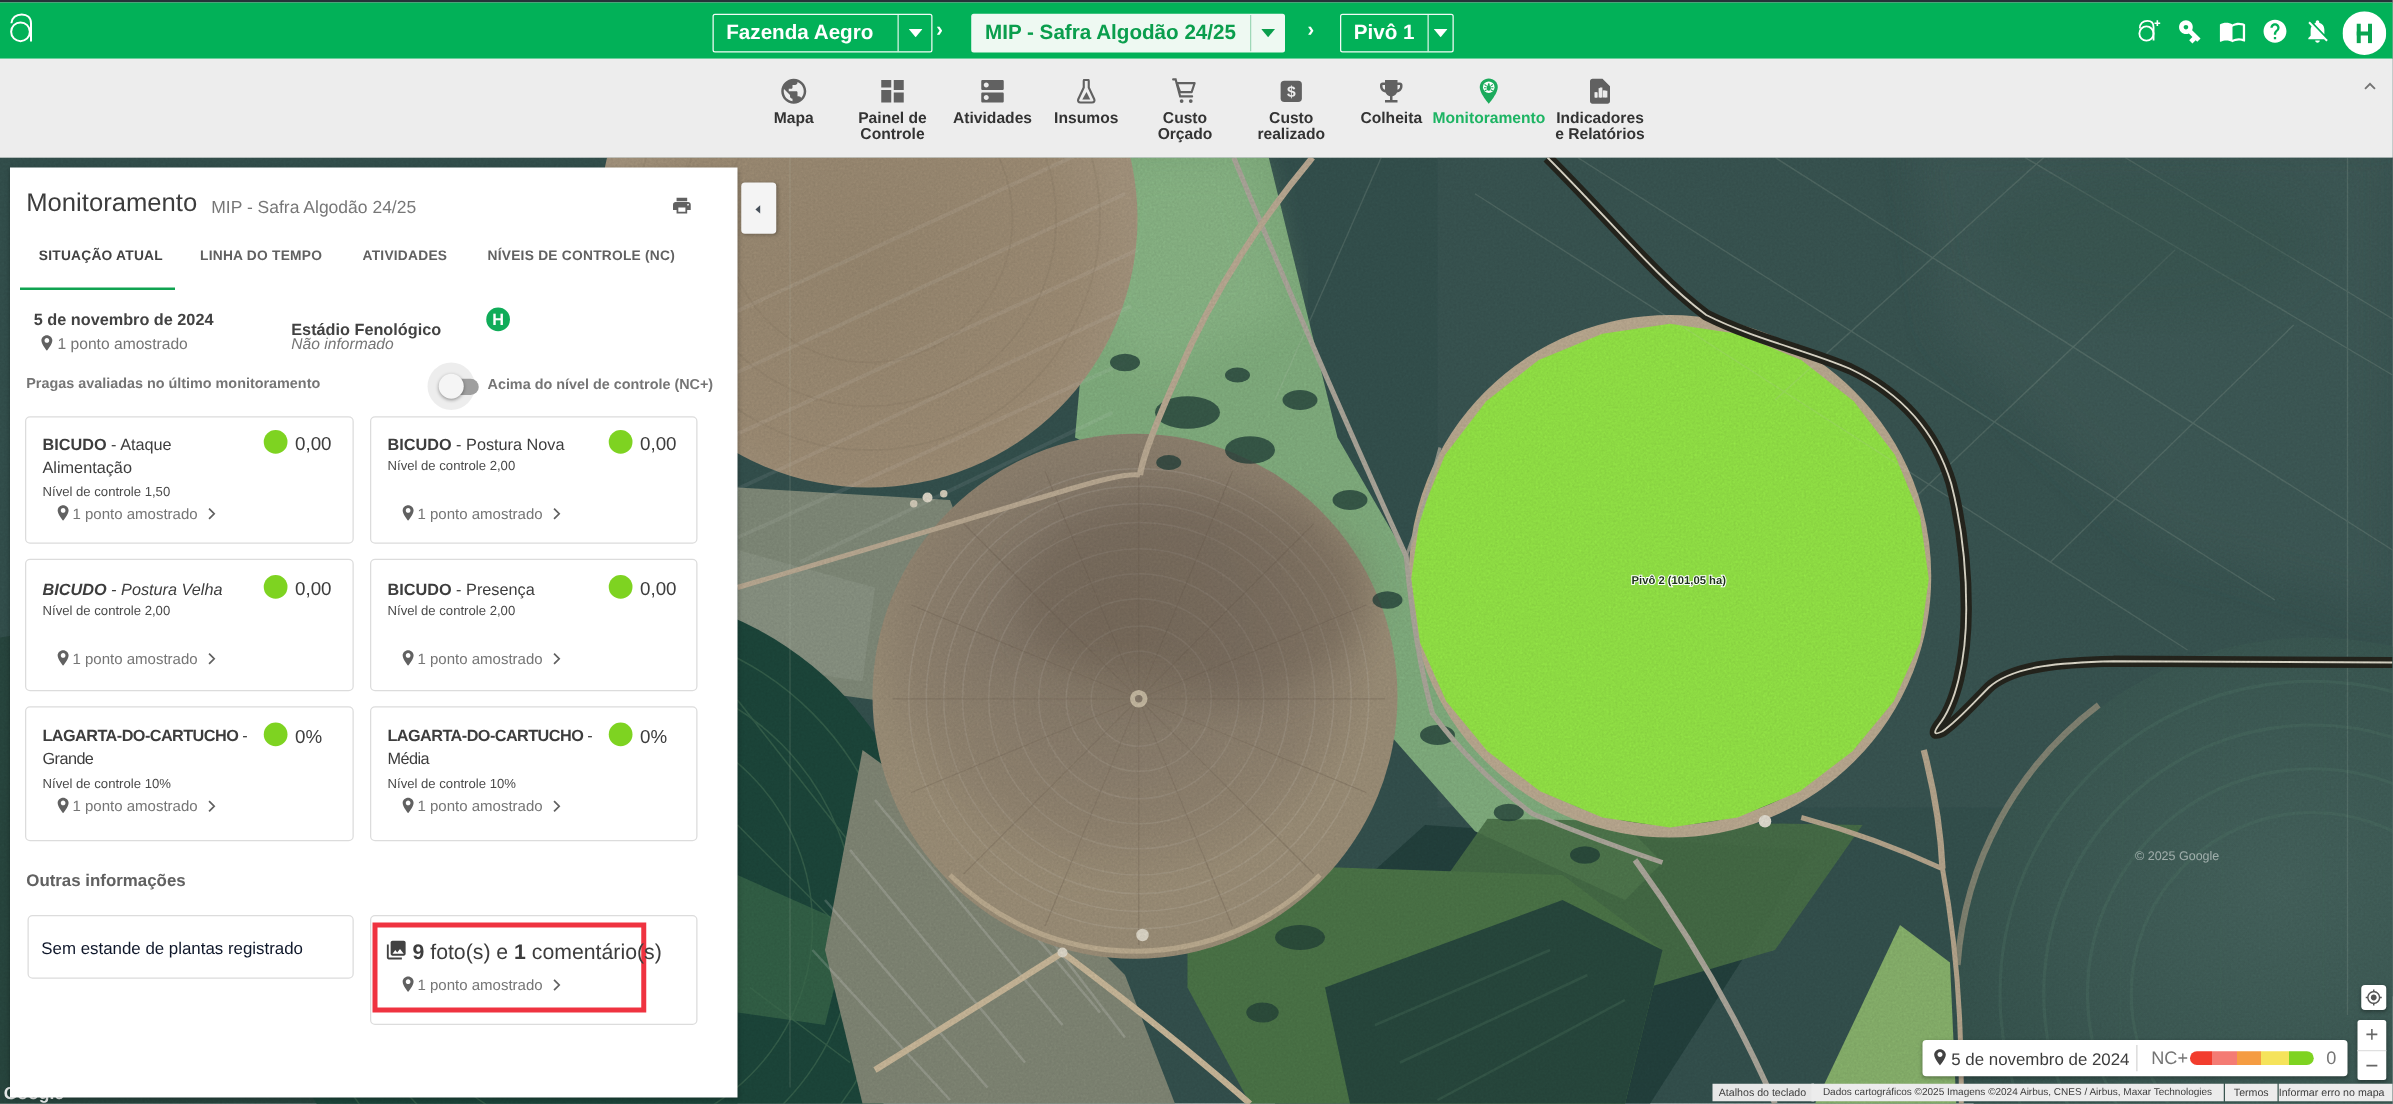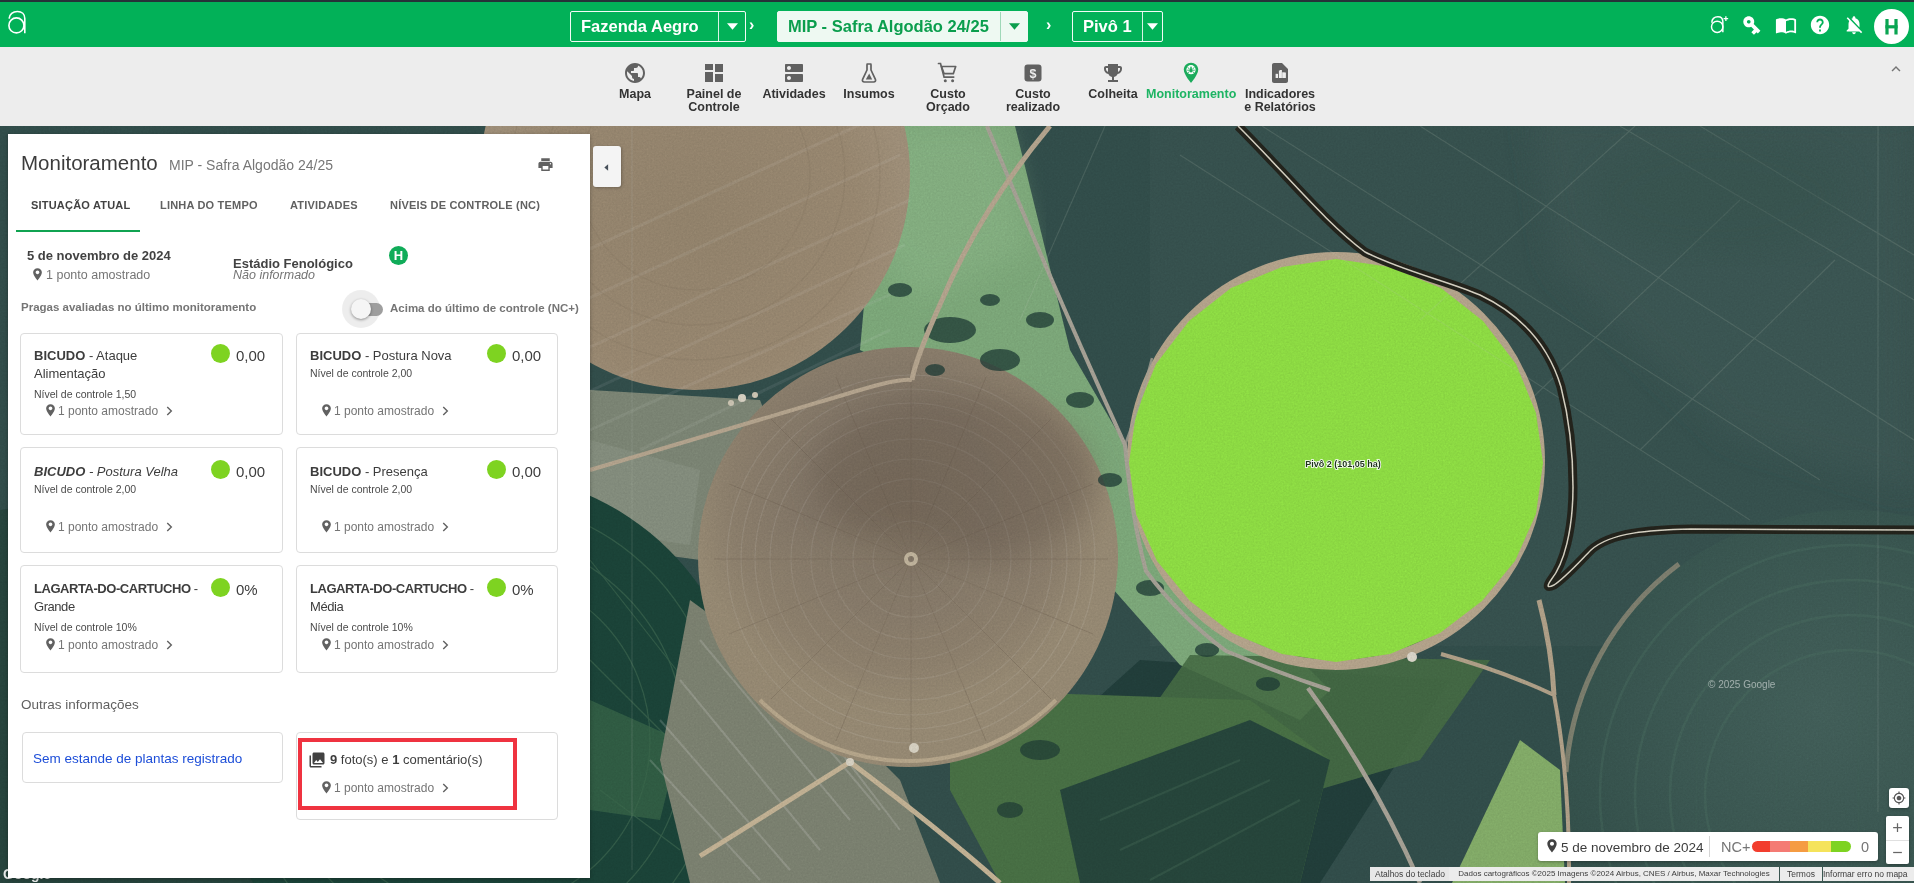--- a/index.html
+++ b/index.html
@@ -409,21 +409,21 @@
   </svg>
 <div class="gray13 abs" style="left:46px;top:268px;">1 ponto amostrado</div>
 <div class="bold14 abs" style="left:233px;top:256px;">Estádio Fenológico</div>
 <div class="gray13 abs" style="left:233px;top:268px;font-style:italic;">Não informado</div>
 <div class="abs" style="left:389px;top:246px;width:19px;height:19px;border-radius:50%;background:#10ac59;color:#fff;font-size:13px;font-weight:700;display:flex;align-items:center;justify-content:center;">H</div>
 
 <div class="abs" style="left:21px;top:301px;font-size:11.5px;font-weight:700;color:#757575;">Pragas avaliadas no último monitoramento</div>
 <div class="abs" style="left:342px;top:290px;width:38px;height:38px;border-radius:50%;background:rgba(0,0,0,0.07);"></div>
 <div class="abs" style="left:353px;top:303px;width:30px;height:13px;border-radius:7px;background:#9e9e9e;"></div>
 <div class="abs" style="left:351px;top:299px;width:20px;height:20px;border-radius:50%;background:#f5f5f5;box-shadow:0 1px 3px rgba(0,0,0,.4);"></div>
-<div class="abs" style="left:390px;top:302px;font-size:11.5px;font-weight:700;color:#757575;">Acima do último de controle (NC+)</div>
+<div class="abs" style="left:390px;top:302px;font-size:11.5px;font-weight:700;color:#757575;">Acima do nível de controle (NC+)</div>
 
 <div class="card" style="left:20px;top:333px;width:263px;height:102px;"></div>
 <div class="card" style="left:296px;top:333px;width:262px;height:102px;"></div>
 <div class="card" style="left:20px;top:447px;width:263px;height:106px;"></div>
 <div class="card" style="left:296px;top:447px;width:262px;height:106px;"></div>
 <div class="card" style="left:20px;top:565px;width:263px;height:108px;"></div>
 <div class="card" style="left:296px;top:565px;width:262px;height:108px;"></div>
 
 <div class="cardtitle abs" style="left:34px;top:347px;"><b>BICUDO</b> - Ataque<br>Alimentação</div>
 <div class="dot abs" style="left:211px;top:344px;"></div>
@@ -490,29 +490,29 @@
 <div class="val abs" style="left:512px;top:581px;">0%</div>
 <div class="nc abs" style="left:310px;top:621px;">Nível de controle 10%</div>
 <svg class="abs" style="left:319px;top:637px" width="15" height="15" viewBox="0 0 24 24" fill="#616161">
     <path d="M12 2C8.13 2 5 5.13 5 8.5 5 13.75 12 21.5 12 21.5s7-7.75 7-13C19 5.13 15.87 2 12 2zm0 9.5c-1.66 0-3-1.34-3-3s1.34-3 3-3 3 1.34 3 3-1.34 3-3 3z"></path>
   </svg>
 <div class="ponto abs" style="left:334px;top:638px;">1 ponto amostrado</div>
 <svg class="abs" style="left:438px;top:638px" width="14" height="14" viewBox="0 0 24 24" fill="none" stroke="#616161" stroke-width="2.4">
     <path d="M9 5 l7 7 -7 7"></path>
   </svg>
 
-<div class="abs" style="left:21px;top:697px;font-size:13.5px;font-weight:400;color:#616161;">Outras informações</div>
+<div class="abs" style="left:21px;top:697px;font-size:13.5px;font-weight:700;color:#616161;">Outras informações</div>
 <div class="card" style="left:22px;top:732px;width:261px;height:51px;"></div>
-<div class="abs" style="left:33px;top:751px;font-size:13.5px;color:#1d4ed8;">Sem estande de plantas registrado</div>
+<div class="abs" style="left:33px;top:751px;font-size:13.5px;color:#0f172a;">Sem estande de plantas registrado</div>
 <div class="card" style="left:296px;top:732px;width:262px;height:88px;"></div>
 <div class="abs" style="left:298px;top:738px;width:219px;height:72px;border:4px solid #ef3340;"></div>
 <svg class="abs" style="left:308px;top:751px" width="18" height="18" viewBox="0 0 24 24" fill="#424242">
     <path d="M22 16V4c0-1.1-.9-2-2-2H8c-1.1 0-2 .9-2 2v12c0 1.1.9 2 2 2h12c1.1 0 2-.9 2-2zm-11-4l2.03 2.71L16 11l4 5H8l3-4zM2 6v14c0 1.1.9 2 2 2h14v-2H4V6H2z"></path>
   </svg>
-<div class="abs" style="left:330px;top:752px;font-size:13px;color:#3d3d3d;"><b>9</b> foto(s) e <b>1</b> comentário(s)</div>
+<div class="abs" style="left:330px;top:752px;font-size:17px;color:#3d3d3d;"><b>9</b> foto(s) e <b>1</b> comentário(s)</div>
 <svg class="abs" style="left:319px;top:780px" width="15" height="15" viewBox="0 0 24 24" fill="#616161">
     <path d="M12 2C8.13 2 5 5.13 5 8.5 5 13.75 12 21.5 12 21.5s7-7.75 7-13C19 5.13 15.87 2 12 2zm0 9.5c-1.66 0-3-1.34-3-3s1.34-3 3-3 3 1.34 3 3-1.34 3-3 3z"></path>
   </svg>
 <div class="ponto abs" style="left:334px;top:781px;">1 ponto amostrado</div>
 <svg class="abs" style="left:438px;top:781px" width="14" height="14" viewBox="0 0 24 24" fill="none" stroke="#616161" stroke-width="2.4">
     <path d="M9 5 l7 7 -7 7"></path>
   </svg>
 
 <div class="abs" style="left:593px;top:146px;width:28px;height:41px;background:#f4f4f4;border-radius:3px;box-shadow:1px 1px 3px rgba(0,0,0,.25);"></div>
 <svg class="abs" style="left:600px;top:161px" width="13" height="13" viewBox="0 0 24 24" fill="#47505a">

